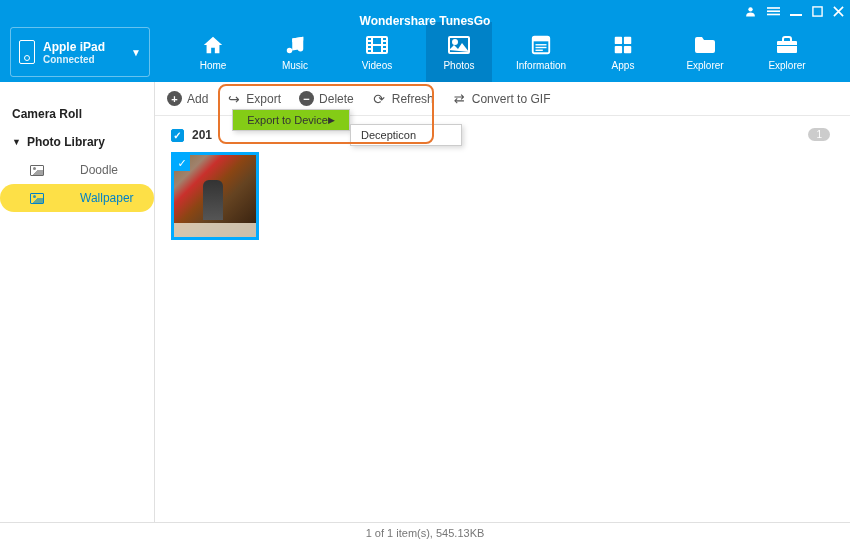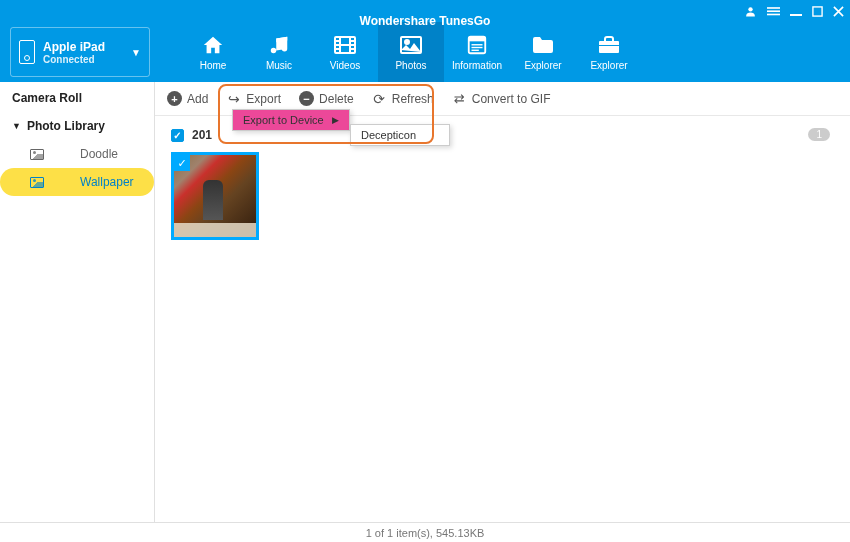--- a/index.html
+++ b/index.html
@@ -12,29 +12,29 @@
     
     .header { height: 60px; background: #0099e5; display: flex; align-items: center; }
     .device-box { width: 140px; height: 50px; margin: 0 10px; border: 1px solid rgba(255,255,255,0.4); border-radius: 3px; display: flex; align-items: center; padding: 0 8px; cursor: pointer; font-weight: bold; }
     .device-icon { width: 16px; height: 24px; border: 1.5px solid #fff; border-radius: 2px; margin-right: 8px; position: relative; }
     .device-icon::after { content: ''; position: absolute; bottom: 2px; left: 50%; transform: translateX(-50%); width: 4px; height: 4px; border: 1px solid #fff; border-radius: 50%; }
     .device-info { flex: 1; color: #fff; }
     .device-name { font-size: 12px; }
     .device-status { font-size: 10px; opacity: 0.85; }
     .device-caret { color: #fff; font-size: 10px; }
     
-    .nav { display: flex; gap: 0; margin-left: 20px; }
+    .nav { display: flex; gap: 16px; margin-left: 20px; }
     .nav-item { width: 66px; height: 60px; display: flex; flex-direction: column; align-items: center; justify-content: center; color: #fff; cursor: pointer; gap: 4px; }
     .nav-item.active { background: #0082c8; }
     .nav-icon { width: 24px; height: 22px; display: flex; align-items: center; justify-content: center; }
     .nav-label { font-size: 10px; }
     
     .body { display: flex; height: 440px; }
     
-    .sidebar { width: 155px; border-right: 1px solid #e0e0e0; padding-top: 2px; }
+    .sidebar { width: 155px; border-right: 1px solid #e0e0e0; padding-top: 18px; }
     .side-item { padding: 7px 12px; font-size: 12px; color: #444; cursor: pointer; display: flex; align-items: center; gap: 6px; }
     .side-item.bold { font-weight: bold; color: #222; }
     .side-item.sub { padding-left: 30px; color: #666; gap: 36px; }
     .side-item.selected { background: #fde047; color: #0082c8; border-radius: 14px; }
     .side-item .caret { font-size: 9px; }
     .pic-icon { width: 14px; height: 11px; border: 1px solid currentColor; border-radius: 1px; position: relative; display: inline-block; }
     .pic-icon::before { content: ''; position: absolute; top: 1px; left: 2px; width: 3px; height: 3px; border-radius: 50%; background: currentColor; opacity: 0.8; }
     .pic-icon::after { content: ''; position: absolute; bottom: 0; left: 0; right: 0; height: 5px; background: linear-gradient(135deg, transparent 40%, currentColor 40%); opacity: 0.6; }
     
     .main { flex: 1; display: flex; flex-direction: column; }
@@ -44,24 +44,24 @@
     .icon-add { background: #555; color: #fff; font-size: 11px; font-weight: bold; }
     .icon-delete { background: #555; color: #fff; font-size: 11px; font-weight: bold; }
     .icon-export { color: #555; font-size: 14px; }
     .icon-refresh { color: #555; font-size: 14px; }
     .icon-convert { color: #555; font-size: 13px; }
     
     .highlight-box { position: absolute; left: 218px; top: 84px; width: 216px; height: 60px; border: 2px solid #e8762d; border-radius: 8px; pointer-events: none; z-index: 50; }
     
     .dropdown { position: absolute; left: 232px; top: 109px; width: 118px; background: #fff; border: 1px solid #ccc; box-shadow: 2px 2px 5px rgba(0,0,0,0.15); z-index: 40; }
     .dropdown-item { padding: 4px 10px; font-size: 11px; color: #333; cursor: pointer; display: flex; justify-content: space-between; align-items: center; }
-    .dropdown-item.hover { background: #ec4899; }
+    .dropdown-item.hover { background: #84cc16; justify-content: center; }
     .dropdown-item .arrow { font-size: 9px; }
     
-    .submenu { position: absolute; left: 350px; top: 124px; width: 100px; background: #fff; border: 1px solid #ccc; box-shadow: 2px 2px 5px rgba(0,0,0,0.15); z-index: 40; }
+    .submenu { position: absolute; left: 350px; top: 124px; width: 112px; background: #fff; border: 1px solid #ccc; box-shadow: 2px 2px 5px rgba(0,0,0,0.15); z-index: 40; }
     .submenu-item { padding: 4px 10px; font-size: 11px; color: #333; cursor: pointer; }
     
     .content { flex: 1; padding: 12px 16px; position: relative; }
     .group-row { display: flex; align-items: center; gap: 8px; font-size: 12px; color: #333; font-weight: bold; margin-bottom: 10px; }
     .checkbox { width: 13px; height: 13px; border: 1px solid #999; border-radius: 2px; display: flex; align-items: center; justify-content: center; background: #fff; cursor: pointer; }
     .checkbox.checked { background: #0099e5; border-color: #0099e5; color: #fff; font-size: 10px; }
     .count-badge { position: absolute; right: 20px; top: 12px; background: #ccc; color: #fff; font-size: 10px; padding: 1px 8px; border-radius: 8px; }
     
     .thumbs { display: flex; gap: 10px; }
     .thumb { width: 88px; height: 88px; border: 3px solid #00aaff; position: relative; background: linear-gradient(135deg,#8b6f47 0%,#a0826d 20%,#c9302c 30%,#8b4513 45%,#654321 60%,#2f1b0c 100%); cursor: pointer; }
@@ -163,20 +163,31 @@
             <rect x="3" y="3" width="18" height="5" fill="#fff"></rect>
             <rect x="6" y="11" width="12" height="1.5" fill="#fff"></rect>
             <rect x="6" y="14" width="12" height="1.5" fill="#fff"></rect>
             <rect x="6" y="17" width="8" height="1.5" fill="#fff"></rect>
           </svg>
         </span>
       <span class="nav-label">Information</span>
     </div>
     <div class="nav-item">
       <span class="nav-icon">
+          <svg width="22" height="22" viewBox="0 0 24 24" fill="#fff">
+            <rect x="3" y="3" width="8" height="8" rx="1"></rect>
+            <rect x="13" y="3" width="8" height="8" rx="1"></rect>
+            <rect x="3" y="13" width="8" height="8" rx="1"></rect>
+            <rect x="13" y="13" width="8" height="8" rx="1"></rect>
+          </svg>
+        </span>
+      <span class="nav-label">Apps</span>
+    </div>
+    <div class="nav-item">
+      <span class="nav-icon">
           <svg width="24" height="20" viewBox="0 0 24 20" fill="#fff">
             <path d="M2 4a2 2 0 012-2h5l2 3h9a2 2 0 012 2v9a2 2 0 01-2 2H4a2 2 0 01-2-2z"></path>
           </svg>
         </span>
       <span class="nav-label">Explorer</span>
     </div>
     <div class="nav-item">
       <span class="nav-icon">
           <svg width="24" height="20" viewBox="0 0 24 20" fill="#fff">
             <rect x="2" y="6" width="20" height="12" rx="1"></rect>

